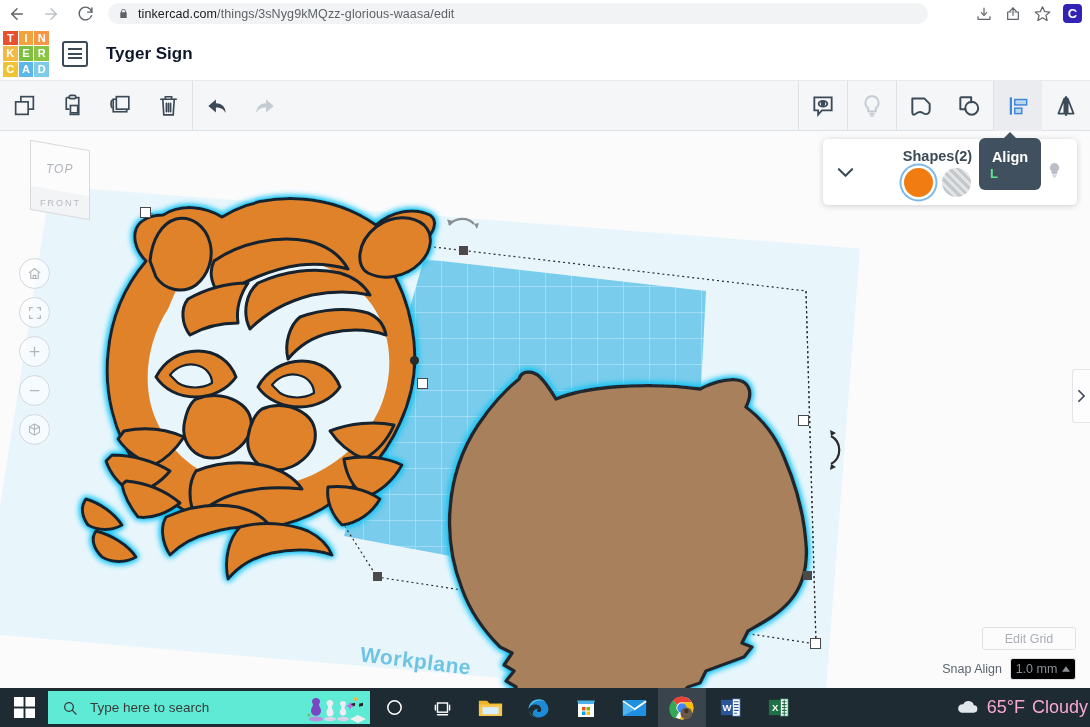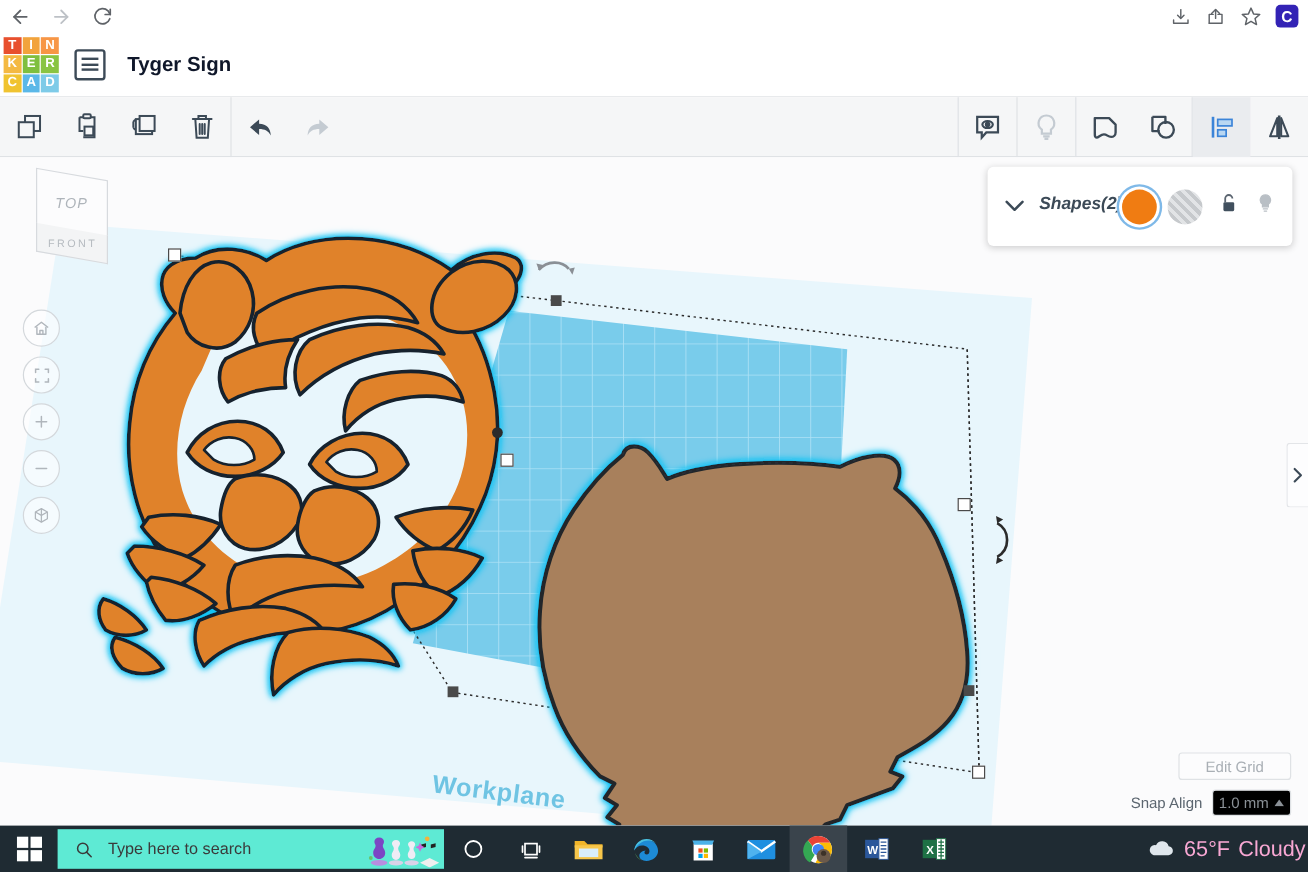--- a/index.html
+++ b/index.html
@@ -134,21 +134,21 @@
     color: #3c4a57; font-size: 15px;
   }
 
   
   .shapes-panel {
     position: absolute; left: 823px; top: 139px; width: 254px; height: 66px;
     background: #fff; border-radius: 5px; box-shadow: 0 1px 6px rgba(0,0,0,.18);
     display: flex; align-items: center; padding: 0 14px;
   }
   .sp-chevron { color: #3c4a57; font-size: 15px; margin-right: 12px; }
-  .sp-mid { flex: 1; display: flex; align-items: center; font-style: italic; }
+  .sp-mid { flex: 1; display: flex; flex-direction: column; align-items: center; }
   .sp-title { font-size: 14.5px; font-weight: bold; color: #3c4a57; margin-bottom: 4px; }
   .sp-swatches { display: flex; gap: 9px; align-items: center; }
   .sw {
     width: 29px; height: 29px; border-radius: 50%;
   }
   .sw.solid { background: #f07c12; box-shadow: 0 0 0 2.5px #fff, 0 0 0 4.5px #7fb9e8; }
   .sw.hatch {
     background: repeating-linear-gradient(45deg, #c6c9cc 0 3px, #e2e4e6 3px 6px);
   }
   .sp-right { display: flex; align-items: center; gap: 13px; margin-left: 6px; color: #8d949b; }
@@ -216,20 +216,28 @@
           <polyline points="12 5 19 12 12 19"></polyline>
         </svg>
     </div>
     <div class="nav-btn">
       <svg width="17" height="17" viewBox="0 0 24 24" fill="none" stroke="currentColor" stroke-width="2" stroke-linecap="round" stroke-linejoin="round">
           <polyline points="21 4 21 10 15 10"></polyline>
           <path d="M20.49 15a9 9 0 1 1-2.13-9.36L21 10"></path>
         </svg>
     </div>
 
+    <div class="omnibox">
+      <span class="lock-ico">
+        <svg width="11" height="13" viewBox="0 0 24 24" fill="currentColor">
+            <path d="M17 9V7A5 5 0 0 0 7 7v2H5v13h14V9h-2zm-8-2a3 3 0 0 1 6 0v2H9V7z"></path>
+          </svg>
+      </span>
+      <span class="url"><span>tinkercad.com</span><span class="dim">/things/3sNyg9kMQzz-glorious-waasa/edit</span></span>
+    </div>
 
     <div class="omni-right">
       <div class="chr-ico">
         <svg width="16" height="16" viewBox="0 0 24 24" fill="none" stroke="currentColor" stroke-width="1.8" stroke-linecap="round" stroke-linejoin="round">
             <path d="M3 16v4h18v-4"></path>
             <path d="M12 3v10"></path>
             <polyline points="8 10 12 14 16 10"></polyline>
           </svg>
       </div>
       <div class="chr-ico">
@@ -596,20 +604,24 @@
       <div>
         <svg width="17" height="21" viewBox="0 0 24 26" fill="#b9bfc5" stroke="#b9bfc5" stroke-width="1.4">
             <path d="M12 3a6 6 0 0 0-3.5 10.9V17h7v-3.1A6 6 0 0 0 12 3z"></path>
             <path d="M9.5 19.5h5" stroke-linecap="round"></path>
             <path d="M10.5 22h3" stroke-linecap="round"></path>
           </svg>
       </div>
     </div>
   </div>
 
+  <div class="tooltip">
+    <div class="tt-label">Align</div>
+    <div class="tt-key">L</div>
+  </div>
 
   <div class="taskbar">
     <div class="start-btn">
       <svg width="21" height="21" viewBox="0 0 22 22" fill="#ffffff">
           <rect x="0" y="0" width="10" height="10"></rect>
           <rect x="12" y="0" width="10" height="10"></rect>
           <rect x="0" y="12" width="10" height="10"></rect>
           <rect x="12" y="12" width="10" height="10"></rect>
         </svg>
     </div>

